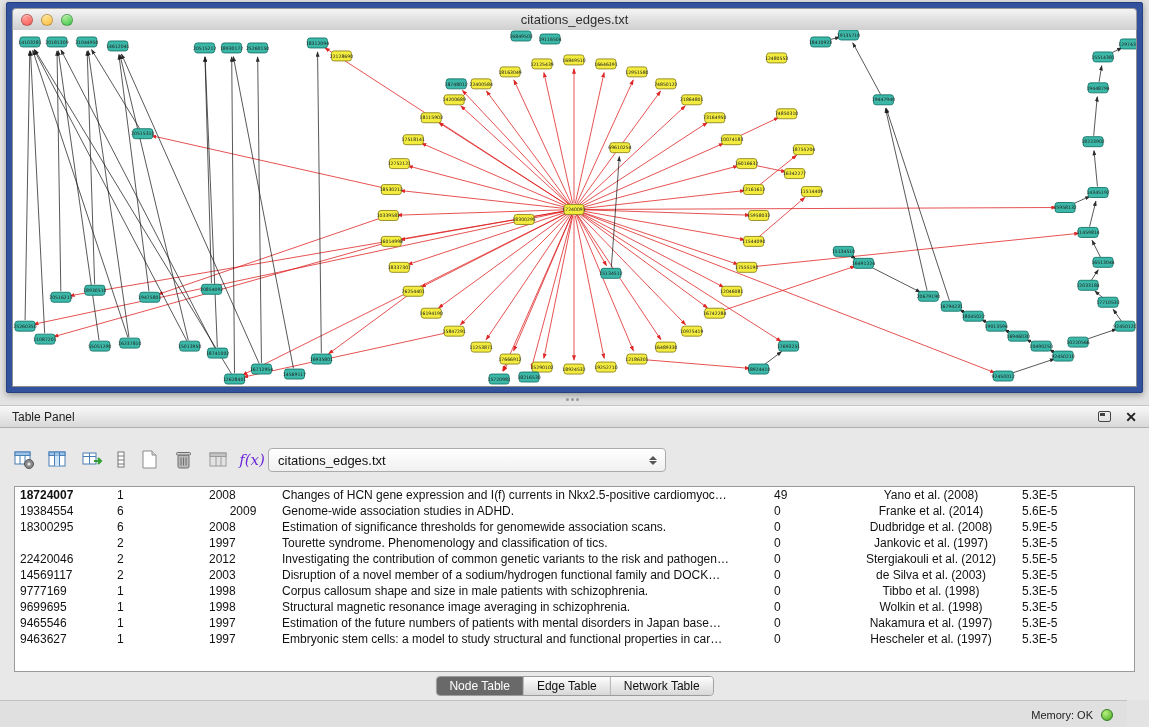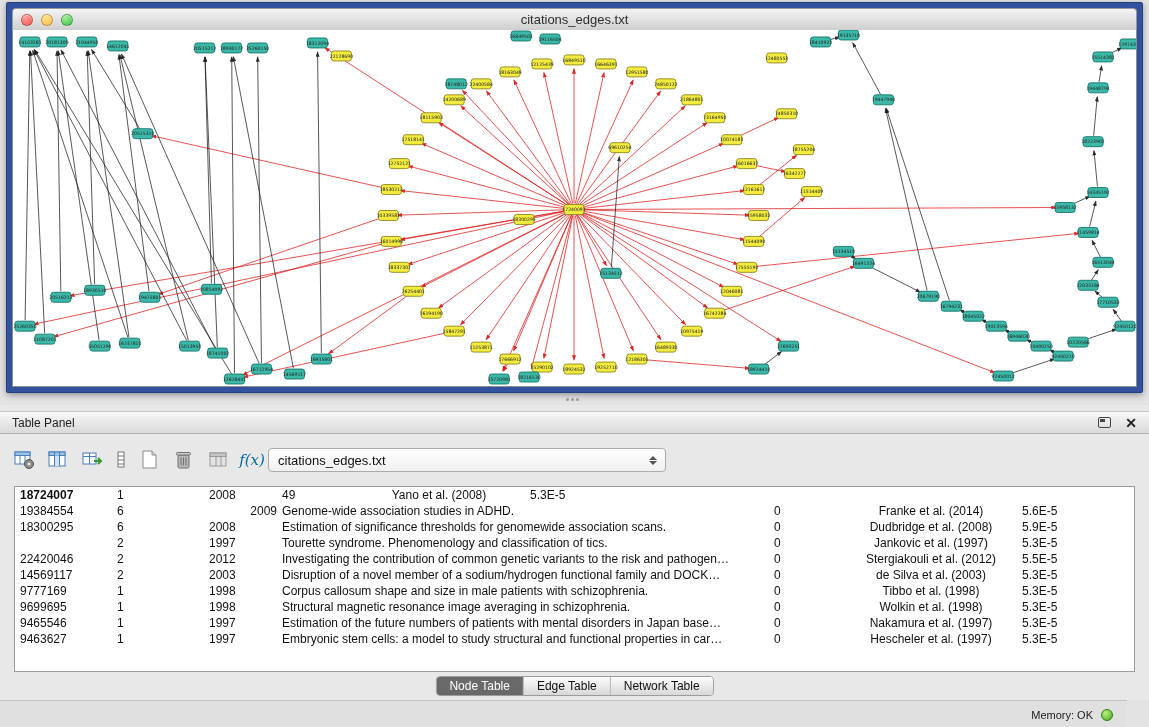--- a/index.html
+++ b/index.html
@@ -34,31 +34,31 @@
 
   .resize-handle { position:absolute; left:563px; top:396px; width:18px; height:7px;
     display:flex; gap:2px; justify-content:center; align-items:center; }
   .resize-handle i { width:3px; height:3px; background:#9a9a9a; border-radius:50%; }
 
   
   .table-panel { position:absolute; left:0; top:405px; width:1149px; height:295px;
     background:#e8e8e8; }
   .panel-header { height:23px; background:linear-gradient(#f8f8f8,#d9d9d9);
     border-top:1px solid #c6c6c6; border-bottom:1px solid #b0b0b0;
-    display:flex; align-items:center;margin-top:6px; }
+    display:flex; align-items:center; }
   .panel-header .ph-title { font-size:12px; color:#222; margin-left:12px; flex:1; }
   .ph-float { width:13px; height:11px; border:1.5px solid #444; border-radius:2px;
     margin-right:14px; position:relative; }
   .ph-float::after { content:""; position:absolute; left:1px; top:1px; width:5px; height:3px; background:#444; }
   .ph-close { font-size:14px; font-weight:bold; color:#222; margin-right:12px; line-height:1; cursor:default; }
 
   .toolbar { position:absolute; left:10px; top:38px; height:34px; display:flex; align-items:center; gap:6px; }
   .tbtn { width:28px; height:28px; display:flex; align-items:center; justify-content:center; }
   .tbtn.narrow { width:18px; }
-  .fx { font-family:"DejaVu Serif", serif; font-style:italic; font-size:15px; color:#0369a1; }
+  .fx { font-family:"DejaVu Serif", serif; font-style:italic; font-size:15px; color:#6d28d9; }
 
   .net-select { position:absolute; left:268px; top:43px; width:398px; height:24px;
     background:linear-gradient(#ffffff,#f0f0f0); border:1px solid #ababab; border-radius:4px;
     display:flex; align-items:center; font-size:13px; color:#111; }
   .net-select .val { flex:1; padding-left:9px; }
   .net-select .arrows { width:16px; display:flex; flex-direction:column; align-items:center; gap:1px; margin-right:4px; }
   .net-select .arrows i { width:0; height:0; border-left:4px solid transparent; border-right:4px solid transparent; }
   .net-select .arrows i.up { border-bottom:4px solid #555; }
   .net-select .arrows i.dn { border-top:4px solid #555; }
 
@@ -709,28 +709,29 @@
           <i class="dn"></i>
         </span>
     </div>
 
     <div class="grid">
       <div class="tbody">
           <div class="tr">
             <div class="td" style="width: 97px; text-align: left; font-weight: bold;">18724007</div>
             <div class="td" style="width: 92px; text-align: left;">1</div>
             <div class="td" style="width: 73px; text-align: left;">2008</div>
+            <div class="td" style="width: 492px; text-align: left;">Changes of HCN gene expression and I(f) currents in Nkx2.5-positive cardiomyoc…</div>
             <div class="td" style="width: 71px; text-align: left;">49</div>
             <div class="td" style="width: 177px; text-align: center;">Yano et al. (2008)</div>
             <div class="td" style="width: 84px; text-align: left;">5.3E-5</div>
           </div>
           <div class="tr">
             <div class="td" style="width: 97px; text-align: left;">19384554</div>
             <div class="td" style="width: 92px; text-align: left;">6</div>
-            <div class="td" style="width: 73px; text-align: right;">2009</div>
+            <div class="td" style="width: 73px; text-align: center;">2009</div>
             <div class="td" style="width: 492px; text-align: left;">Genome-wide association studies in ADHD.</div>
             <div class="td" style="width: 71px; text-align: left;">0</div>
             <div class="td" style="width: 177px; text-align: center;">Franke et al. (2014)</div>
             <div class="td" style="width: 84px; text-align: left;">5.6E-5</div>
           </div>
           <div class="tr">
             <div class="td" style="width: 97px; text-align: left;">18300295</div>
             <div class="td" style="width: 92px; text-align: left;">6</div>
             <div class="td" style="width: 73px; text-align: left;">2008</div>
             <div class="td" style="width: 492px; text-align: left;">Estimation of significance thresholds for genomewide association scans.</div>

